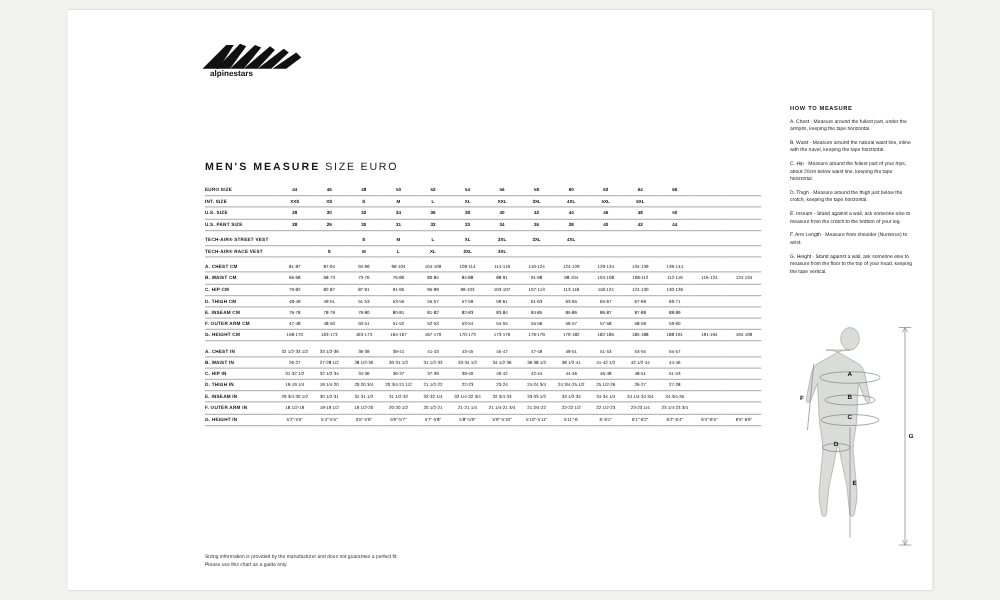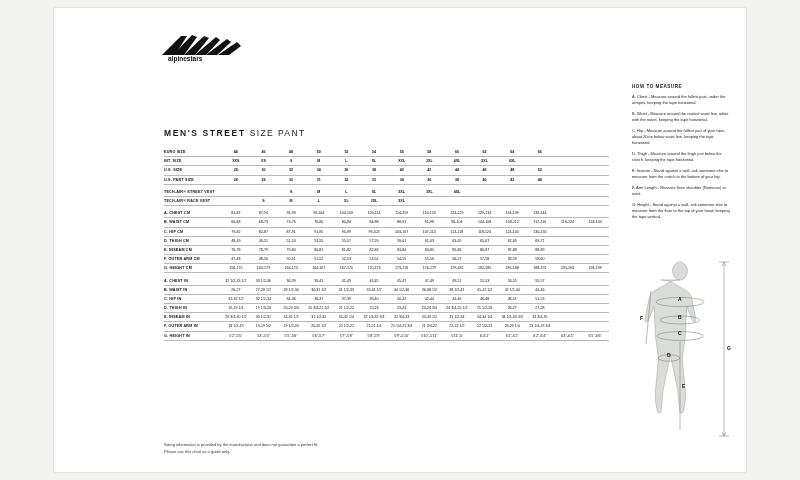--- a/index.html
+++ b/index.html
@@ -94,22 +94,22 @@
         <path d="M96 46 L138 14 L146 20 L118 46 Z"></path>
         <path d="M120 46 L158 20 L166 28 L142 46 Z"></path>
       </g>
       <g fill="#111" font-family="Liberation Sans, sans-serif" font-size="13" font-weight="bold">
         <text x="20" y="58">alpinestars</text>
       </g>
     </svg>
   </div>
 
   <div class="title">
-    <span>MEN'S STREET</span>
-    <span class="light">SIZE PANT</span>
+    <span>MEN'S MEASURE</span>
+    <span class="light">SIZE EURO</span>
   </div>
 
   <div class="table-wrap">
     <table class="size">
       <tbody id="table-body">
           <tr class="head rule">
             <td class="lbl">EURO SIZE</td>
             <td>44</td>
             <td>46</td>
             <td>48</td>

